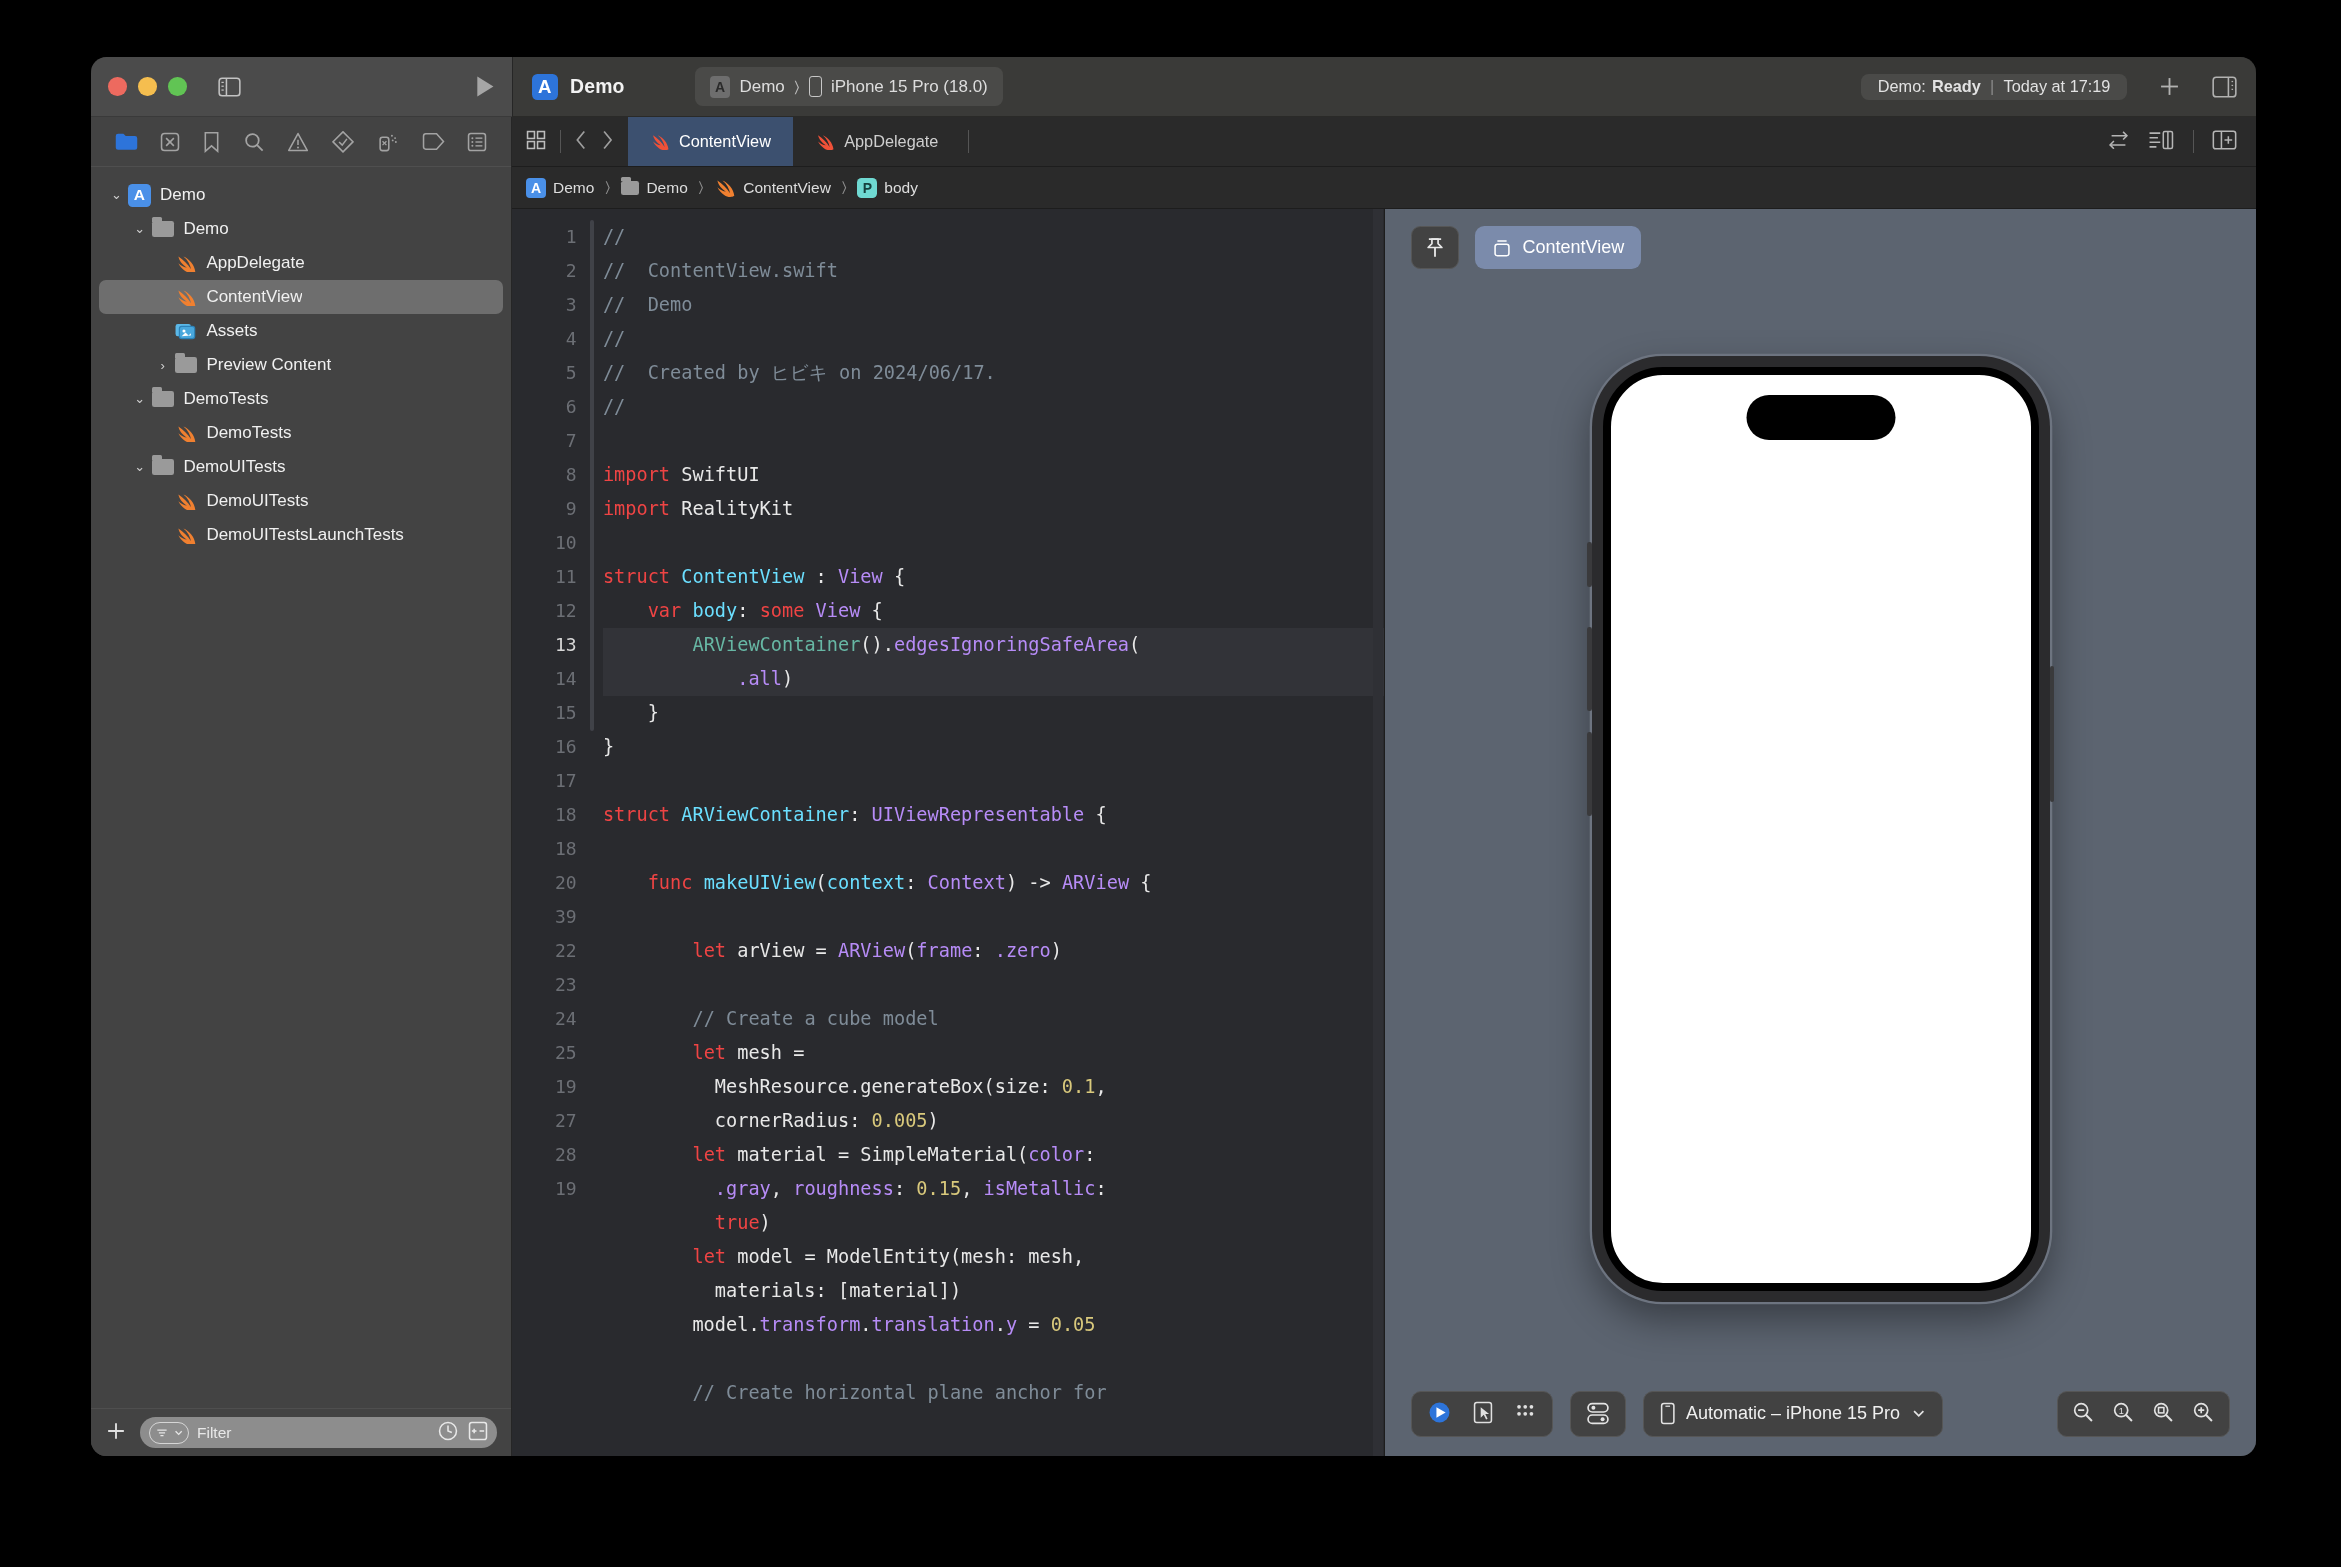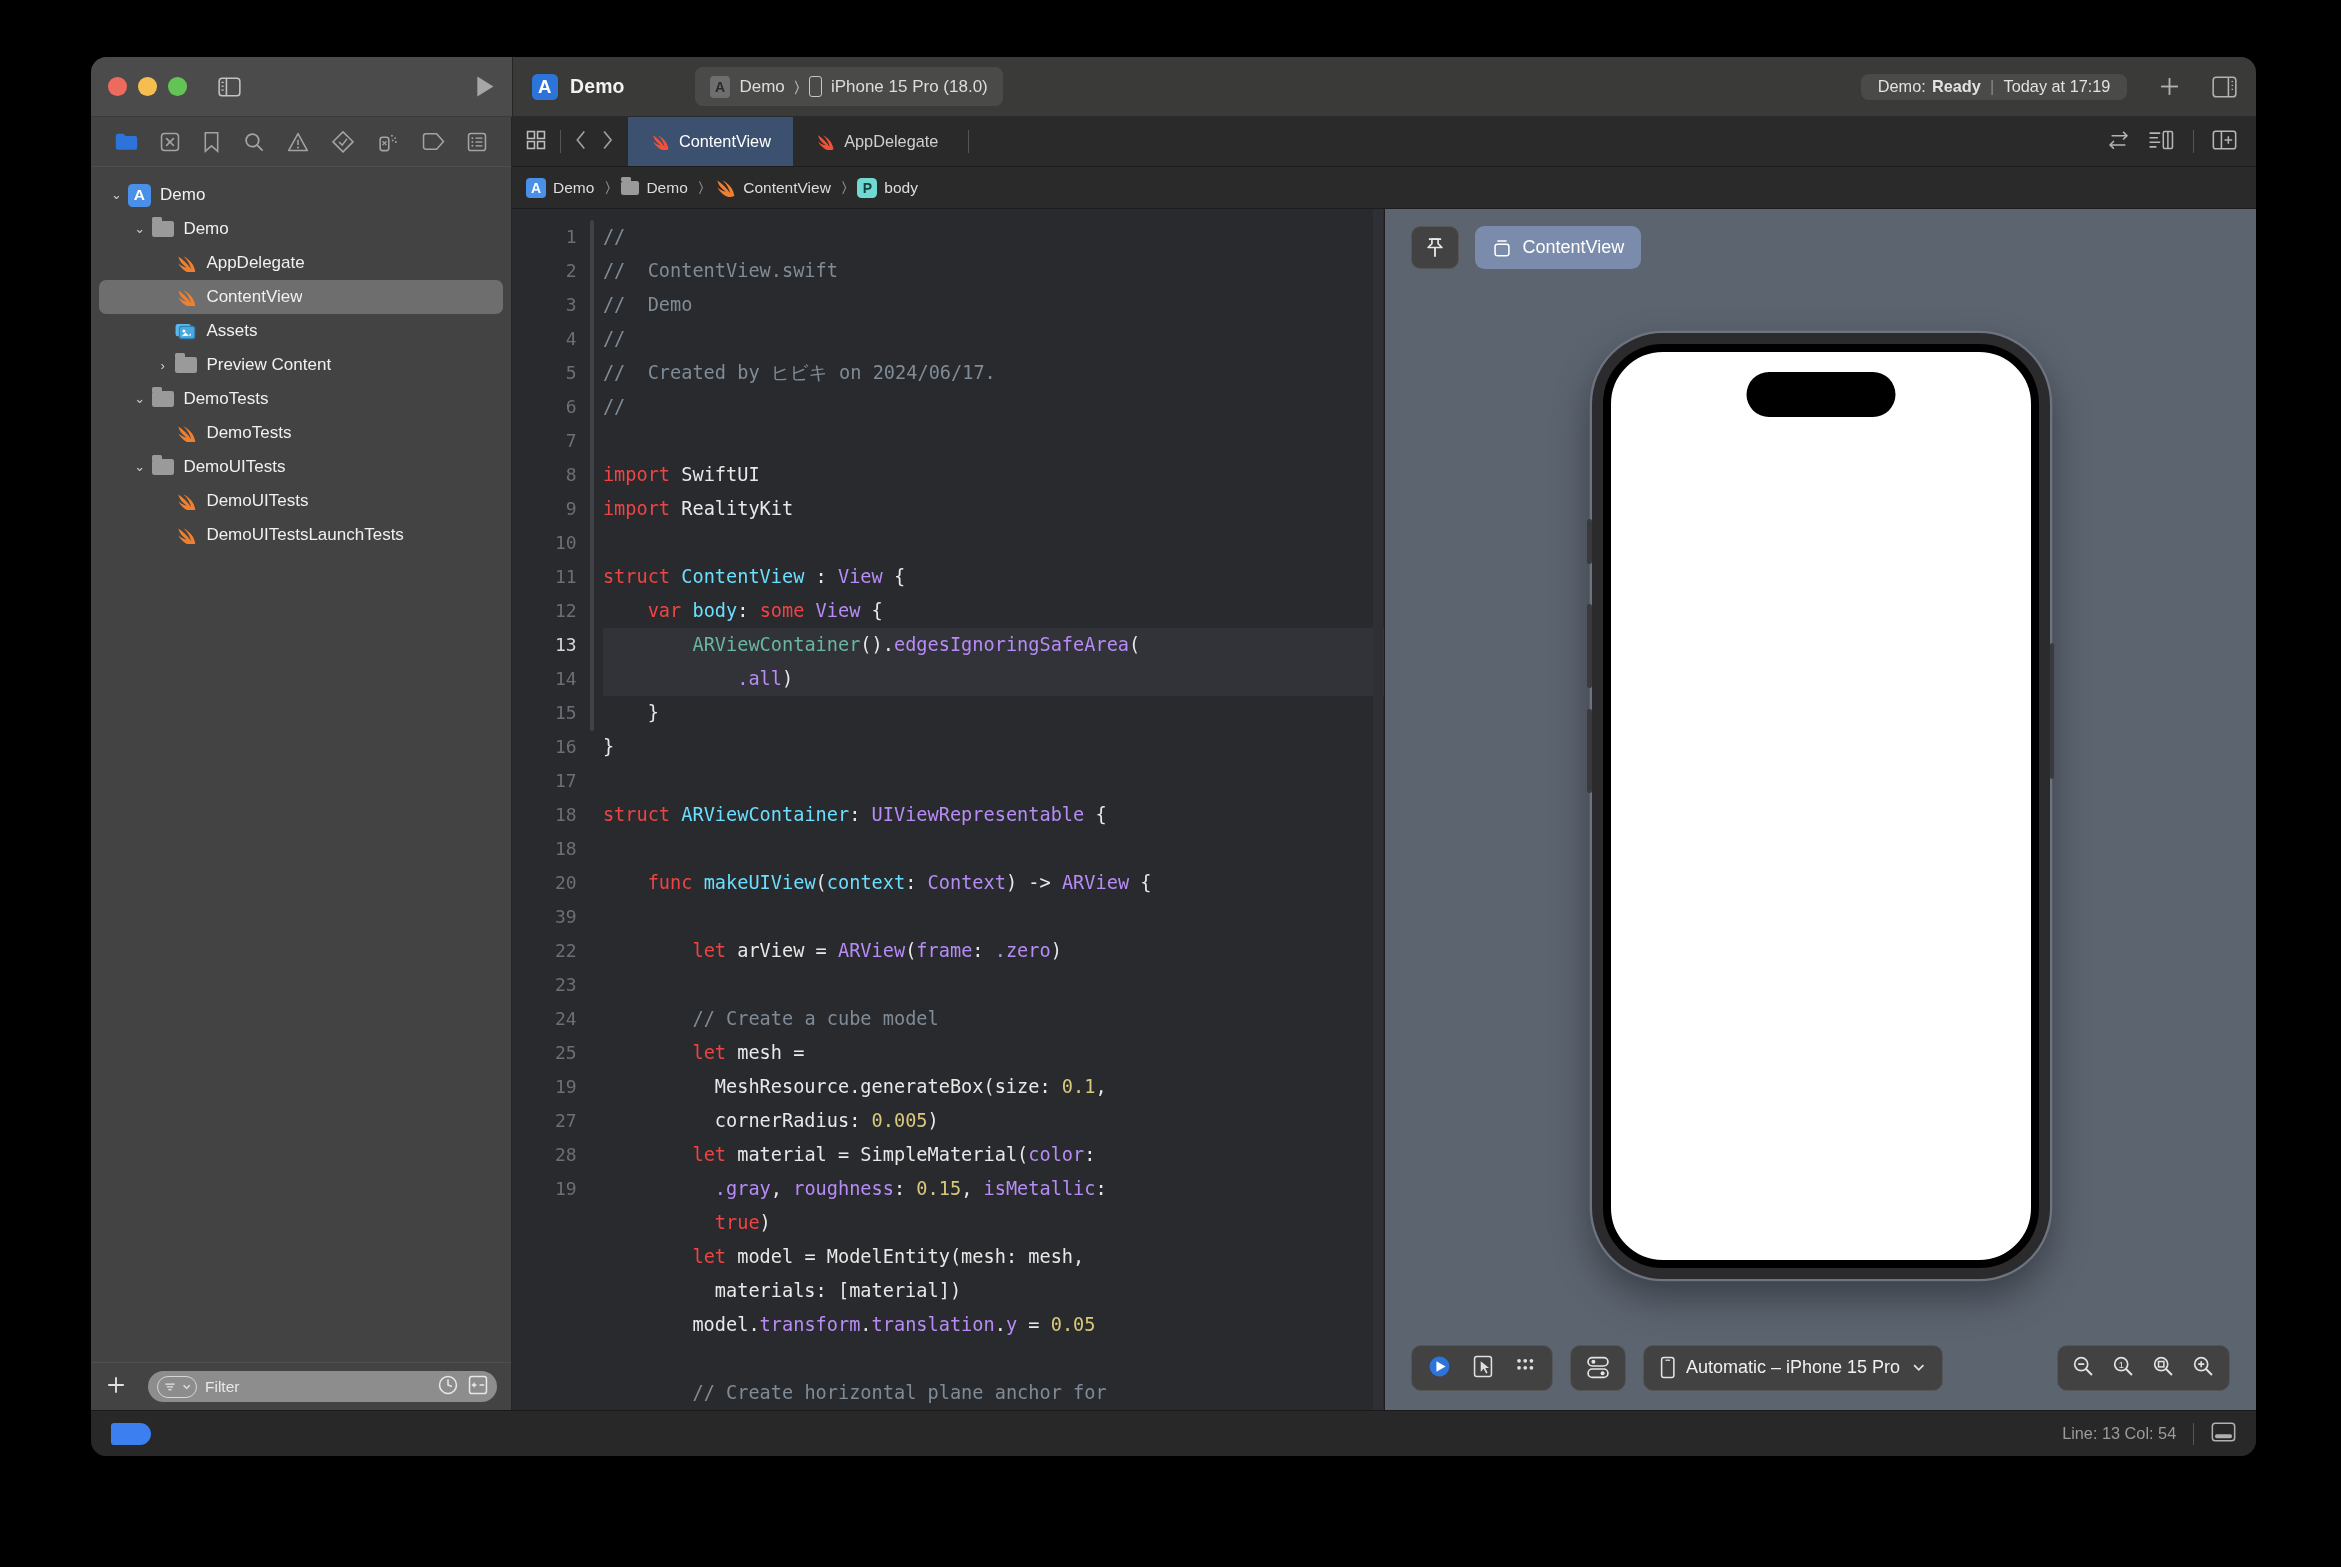--- a/index.html
+++ b/index.html
@@ -93,21 +93,21 @@
   }
   .row.selected { background: #6e6e6e; }
   .disc { width: 20px; flex: 0 0 20px; text-align: center; color: #cfcfcf; font-size: 13px; }
   .disc.empty { visibility: hidden; }
   .row .ico { width: 26px; flex: 0 0 26px; display: flex; align-items: center; justify-content: center; margin-right: 7.7px;}
   .lbl { white-space: nowrap; overflow: hidden; }
   .folder-ico { width: 22px; height: 16.3px; background: #9a9a9a; border-radius: 2.3px; position: relative; }
   .folder-ico:before { content:""; position:absolute; left:0; top:-3.9px; width:10px; height:4.6px; background:#9a9a9a; border-radius:1.5px 1.5px 0 0;}
   .filterbar {
     height: 48px; background: #434343; display: flex; align-items: center;
-    padding: 0 14px; gap: 21px; border-top: 0.8px solid #4f4f4f;
+    padding: 0 14px; gap: 13px; border-top: 0.8px solid #4f4f4f;
   }
   .filter-input {
     flex: 1; height: 31px; background: #8d8d8d; border-radius: 15.5px;
     display: flex; align-items: center; padding: 0 9.3px; gap: 7.7px;
     color: #e8e8e8; font-size: 15.5px;
   }
   .filter-pill {
     width: 40px; height: 22px; border: 1.5px solid #d6d6d6; border-radius: 11px;
     display: flex; align-items: center; justify-content: center; gap: 3.1px;
   }
@@ -762,27 +762,14 @@
                     <line x1="18" y1="18" x2="26" y2="26" stroke="#e2e2e2" stroke-width="2.6"></line>
                   </svg>
               </span>
             </div>
           </div>
         </div>
       </div>
     </div>
   </div>
 
-  <div class="statusbar">
-    <div class="tag-blue"></div>
-    <div class="sb-right">
-      <span>Line: 13  Col: 54</span>
-      <span class="sb-sep"></span>
-      <span>
-        <svg width="25" height="20" viewBox="0 0 32 26">
-            <rect x="1.5" y="1.5" width="29" height="23" rx="4" fill="none" stroke="#b0b0b0" stroke-width="2"></rect>
-            <rect x="5" y="16" width="22" height="5" rx="2" fill="#b0b0b0"></rect>
-          </svg>
-      </span>
-    </div>
-  </div>
 </div>
 
 
 </body></html>

